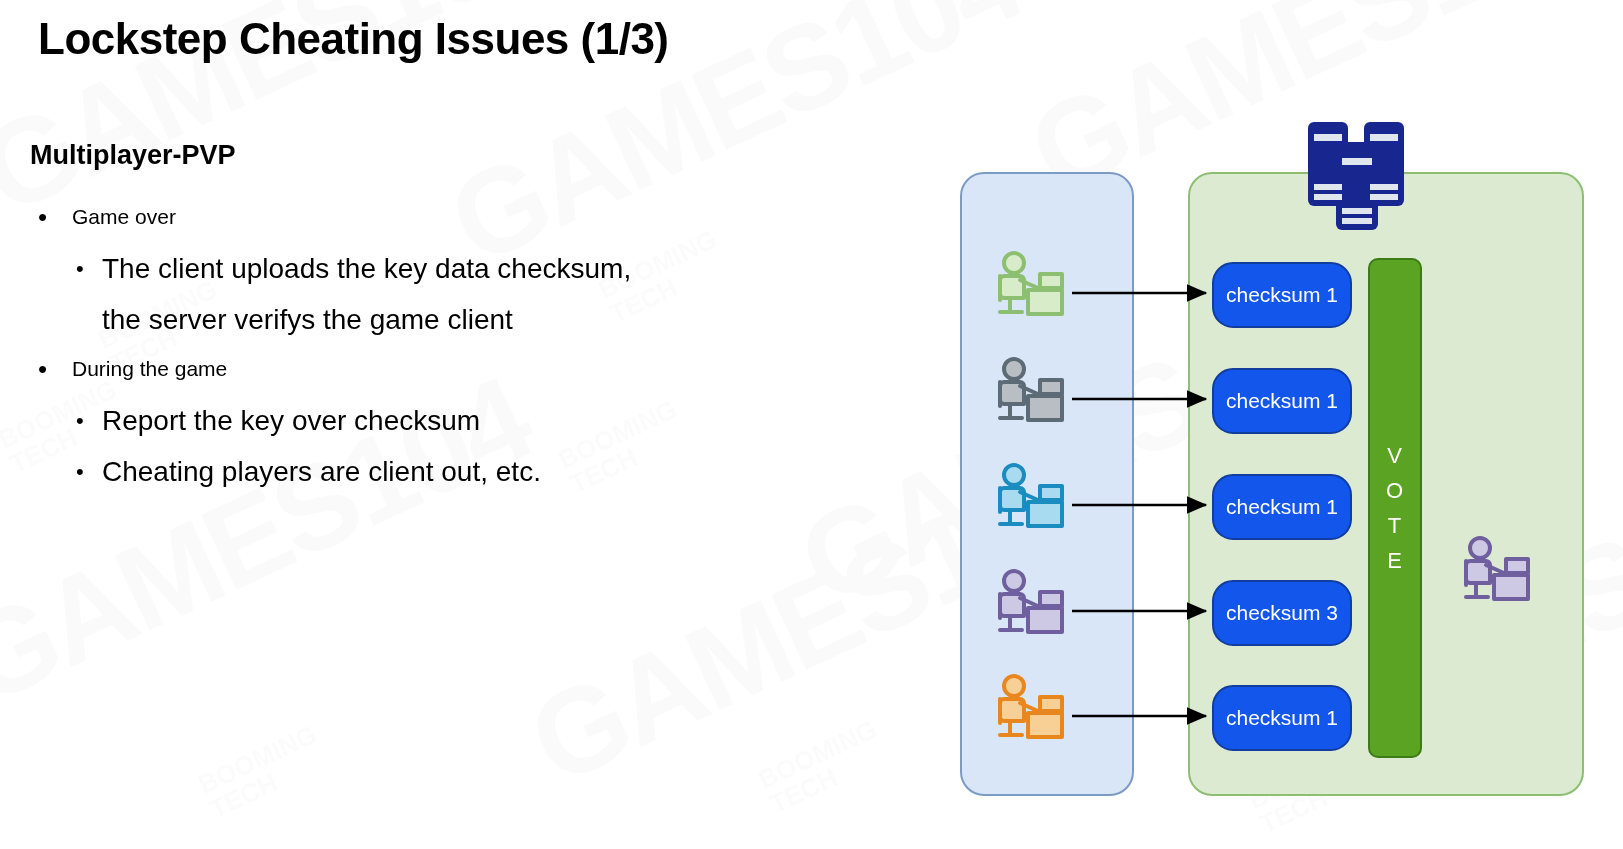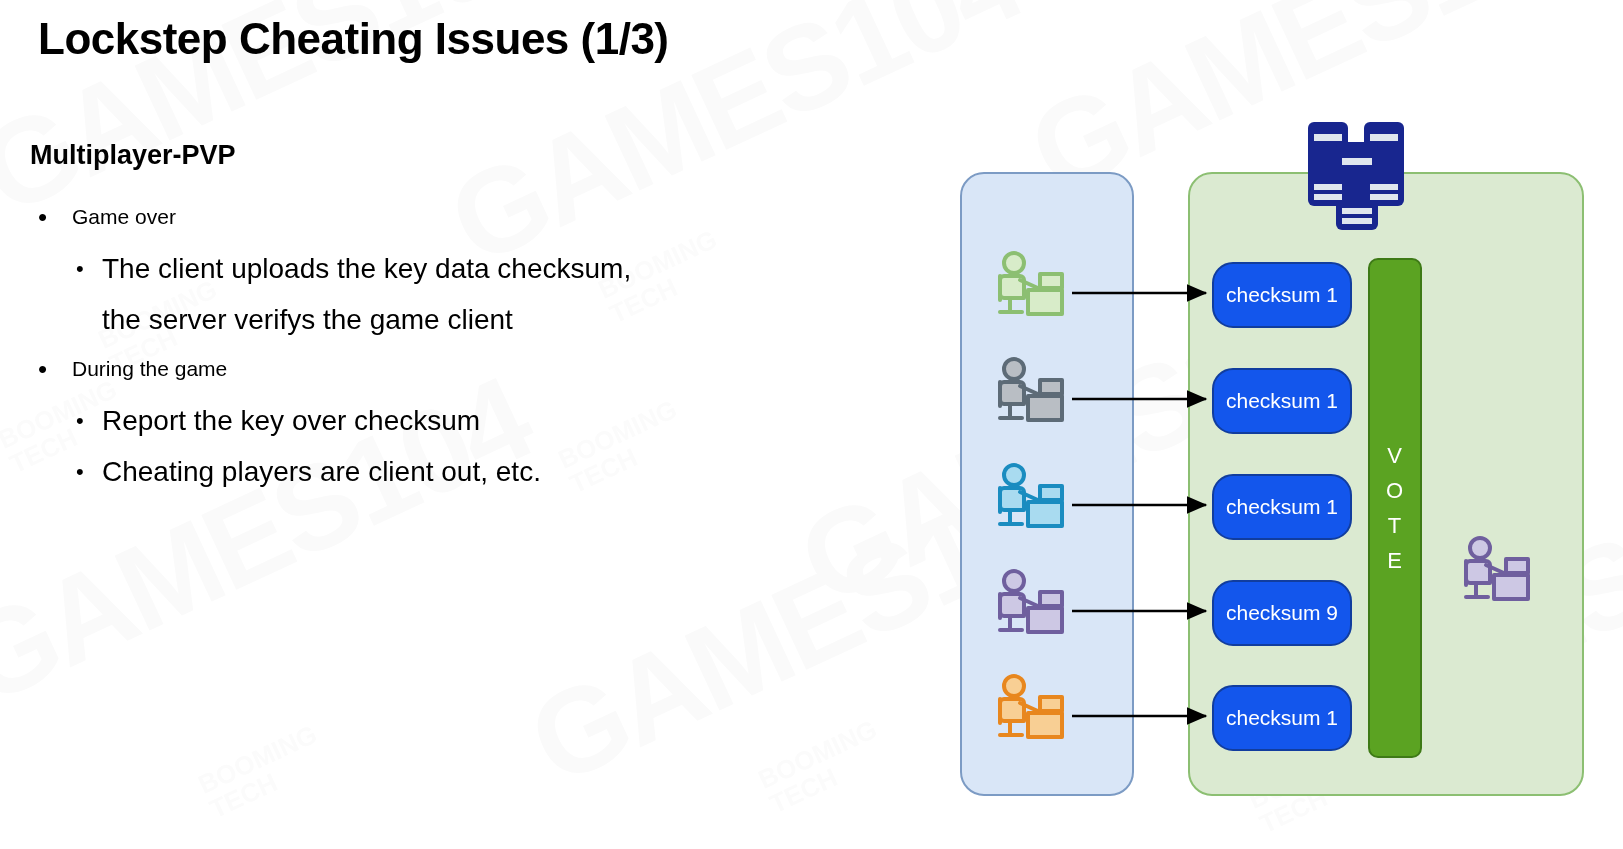--- a/index.html
+++ b/index.html
@@ -287,21 +287,21 @@
       <line x1="132" y1="289" x2="266" y2="289"></line>
       <line x1="132" y1="395" x2="266" y2="395"></line>
       <line x1="132" y1="501" x2="266" y2="501"></line>
       <line x1="132" y1="606" x2="266" y2="606"></line>
     </g>
   </svg>
 
   <div class="cs-box cs-0" style="background: rgb(19, 86, 236); border-color: rgb(17, 61, 158);">checksum 1</div>
   <div class="cs-box cs-1" style="background: rgb(19, 86, 236); border-color: rgb(17, 61, 158);">checksum 1</div>
   <div class="cs-box cs-2" style="background: rgb(19, 86, 236); border-color: rgb(17, 61, 158);">checksum 1</div>
-  <div class="cs-box cs-3" style="background: rgb(19, 86, 236); border-color: rgb(17, 61, 158);">checksum 9</div>
+  <div class="cs-box cs-3" style="background: rgb(19, 86, 236); border-color: rgb(17, 61, 158);">checksum 3</div>
   <div class="cs-box cs-4" style="background: rgb(19, 86, 236); border-color: rgb(17, 61, 158);">checksum 1</div>
 
   <div class="vote-bar" style="background: rgb(91, 163, 34); border-color: rgb(62, 122, 22);">
     <span>V</span>
     <span>O</span>
     <span>T</span>
     <span>E</span>
   </div>
 
 </div>

